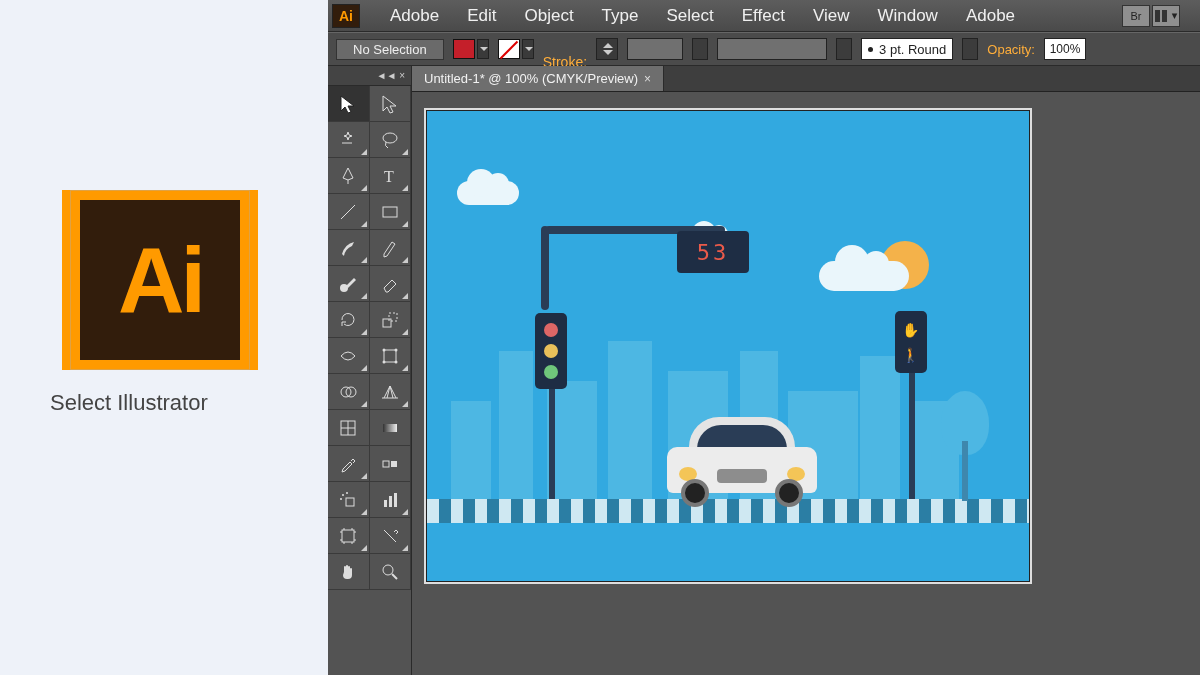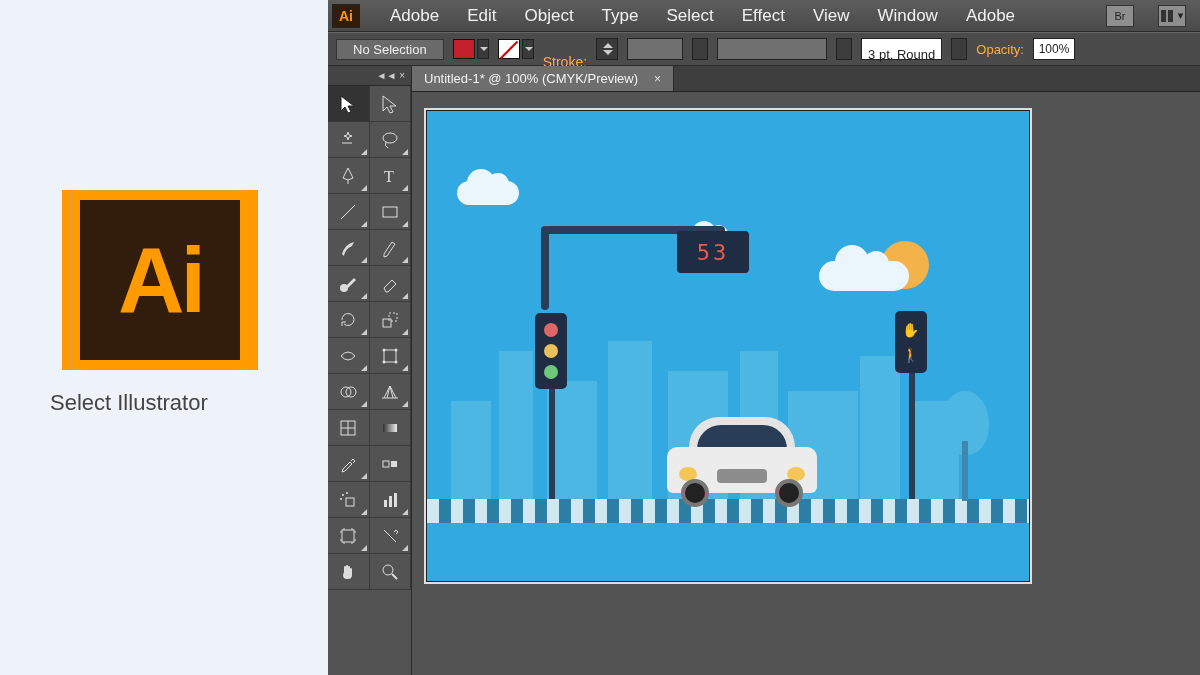--- a/index.html
+++ b/index.html
@@ -62,21 +62,21 @@
     color: #ff9a00; font-size: 14px; font-weight: 700;
     margin-right: 16px;
   }
   .menu-item {
     padding: 6px 14px;
     font-size: 17px;
     color: #f0f0f0;
     cursor: default;
   }
   .menu-extras {
-    margin-left: auto; display: flex; gap: 24px; padding-right: 14px;
+    margin-left: auto; display: flex; gap: 2px; padding-right: 20px;
   }
   .sq-btn {
     width: 28px; height: 22px;
     background: #8f8f8f;
     border: 1px solid #333;
     display: flex; align-items: center; justify-content: center;
     font-size: 11px; color: #222;
   }
   .layout-btn { display: flex; gap: 2px; align-items: center;}
   .layout-btn .rect { width: 5px; height: 12px; background: #333; }
@@ -137,21 +137,20 @@
     height: 22px; background: #707070;
     border: 1px solid #222;
   }
   .slot-arrow { width: 16px; background:#3c3c3c; }
   .profile-field {
     height: 22px; background: #fff; color: #222;
     border: 1px solid #222;
     padding: 2px 6px;
     display: flex; align-items: center; gap: 6px;
     font-size: 13px;
-    flex-direction: column;
   }
   .profile-field .dot { width: 5px; height: 5px; border-radius:50%; background:#222; }
   .opacity-lbl { color: #ffae3a; }
   .opacity-val {
     width: 42px; height: 22px; background: #fff; color: #222;
     border: 1px solid #222; display: flex; align-items: center; justify-content: center;
     font-size: 12px;
   }
 
   
@@ -194,21 +193,21 @@
 
   
   .docarea { flex: 1; display: flex; flex-direction: column; }
   .tabstrip {
     height: 26px; background: #3e3e3e;
     display: flex; align-items: center;
     border-bottom: 1px solid #222;
   }
   .doctab {
     height: 100%; background: #6e6e6e;
-    padding: 0 12px; display: flex; align-items: center; gap: 16px;
+    padding: 0 12px; display: flex; align-items: center; gap: 6px;
     color: #f2f2f2; font-size: 13px;
     border-right: 1px solid #2a2a2a;
   }
   .doctab .close { font-size: 12px; color: #ddd; }
   .canvas-wrap {
     flex: 1; background: #535353;
     padding: 18px 0 18px 14px;
   }
   .artboard {
     width: 604px; height: 472px;

